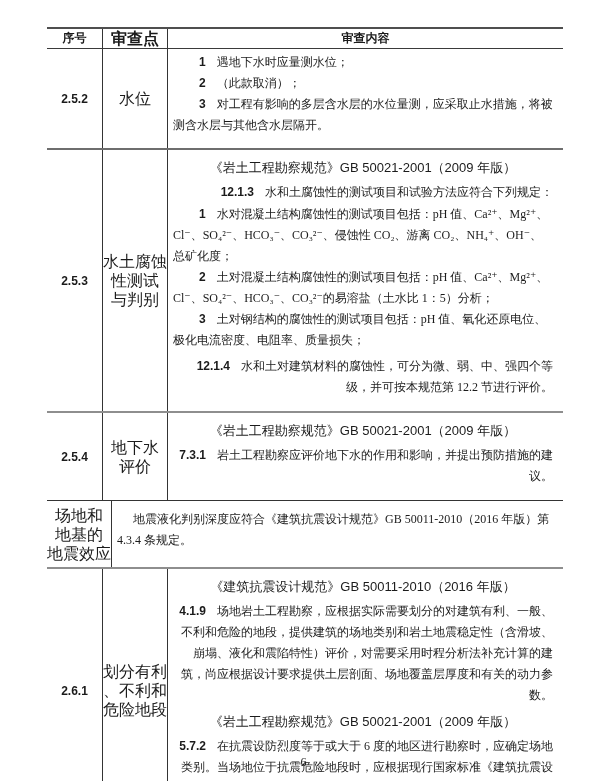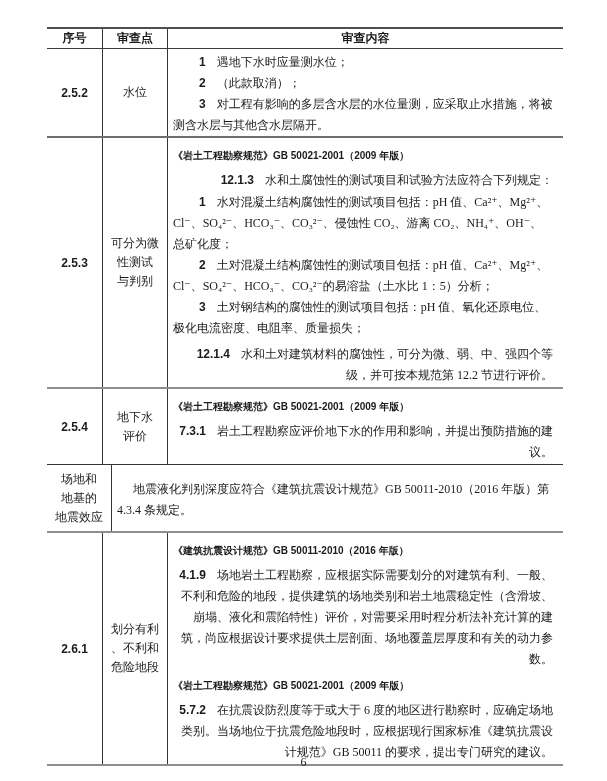--- a/index.html
+++ b/index.html
@@ -28,41 +28,41 @@
     border-right:1px solid #343434;
     display:flex;align-items:center;justify-content:center;
     font-family:"Liberation Sans","DejaVu Sans",sans-serif;
     font-weight:bold;font-size:12px;
     box-sizing:border-box;
   }
   .c2{
     width:65px;flex:0 0 65px;
     border-right:1px solid #343434;
     display:flex;align-items:center;justify-content:center;
-    text-align:center;font-size:12px;line-height:19px;
+    text-align:center;font-size:16px;line-height:19px;
     white-space:pre-line;
     box-sizing:border-box;
   }
   .c3{
     flex:1 1 auto;
-    padding:3px 10px 0 5px;
+    padding:3px 10px 12px 5px;
     font-size:12px;line-height:21px;
     display:flex;flex-direction:column;justify-content:center;
     box-sizing:border-box;
   }
   .hdr .c1,.hdr .c2{font-weight:bold;font-family:"Liberation Serif","DejaVu Serif",serif;}
   .hdr .c3{align-items:center;font-weight:bold;padding:0;justify-content:center;}
   .hdr{height:20px;font-size:12px;}
   .r-252{min-height:85px;}
   .r-253{min-height:239px;}
   .r-254{min-height:65px;}
   .r-26{min-height:68px;}
   .r-261{min-height:232px;}
   .blk-h{
-    text-align:left;font-weight:bold;font-size:10px;
+    text-align:center;font-weight:normal;font-size:13px;
     font-family:"Liberation Sans","DejaVu Sans",sans-serif;
     margin:4px 0 3px 0;line-height:21px;
   }
   .blk-clause{margin:1px 0;text-align:right;}
   .blk-item{margin:0;text-indent:26px;}
   .blk-para{margin:0;text-indent:16px;}
   .blk-clause,.blk-item,.blk-para{line-height:21px;}
   .num{
     font-family:"Liberation Sans","DejaVu Sans",sans-serif;
     font-weight:bold;margin-right:11px;
@@ -91,21 +91,21 @@
       <div class="c2">水位</div>
       <div class="c3">
         <p class="blk-item"><span class="num">1</span><span>遇地下水时应量测水位；</span></p>
         <p class="blk-item"><span class="num">2</span><span>（此款取消）；</span></p>
         <p class="blk-item"><span class="num">3</span><span>对工程有影响的多层含水层的水位量测，应采取止水措施，将被测含水层与其他含水层隔开。</span></p>
       </div>
     </div>
 
     <div class="trow r-253 bb-thick">
       <div class="c1">2.5.3</div>
-      <div class="c2">可分为微
+      <div class="c2">水土腐蚀
 性测试
 与判别</div>
       <div class="c3">
         <p class="blk-h">《岩土工程勘察规范》GB 50021-2001（2009 年版）</p>
         <p class="blk-clause"><span class="num">12.1.3</span><span>水和土腐蚀性的测试项目和试验方法应符合下列规定：</span></p>
         <p class="blk-item"><span class="num">1</span><span>水对混凝土结构腐蚀性的测试项目包括：pH 值、Ca²⁺、Mg²⁺、Cl⁻、SO₄²⁻、HCO₃⁻、CO₃²⁻、侵蚀性 CO₂、游离 CO₂、NH₄⁺、OH⁻、总矿化度；</span></p>
         <p class="blk-item"><span class="num">2</span><span>土对混凝土结构腐蚀性的测试项目包括：pH 值、Ca²⁺、Mg²⁺、Cl⁻、SO₄²⁻、HCO₃⁻、CO₃²⁻的易溶盐（土水比 1：5）分析；</span></p>
         <p class="blk-item"><span class="num">3</span><span>土对钢结构的腐蚀性的测试项目包括：pH 值、氧化还原电位、极化电流密度、电阻率、质量损失；</span></p>
         <p class="blk-clause" style="margin-top:5px;"><span class="num">12.1.4</span><span>水和土对建筑材料的腐蚀性，可分为微、弱、中、强四个等级，并可按本规范第 12.2 节进行评价。</span></p>
       </div>

